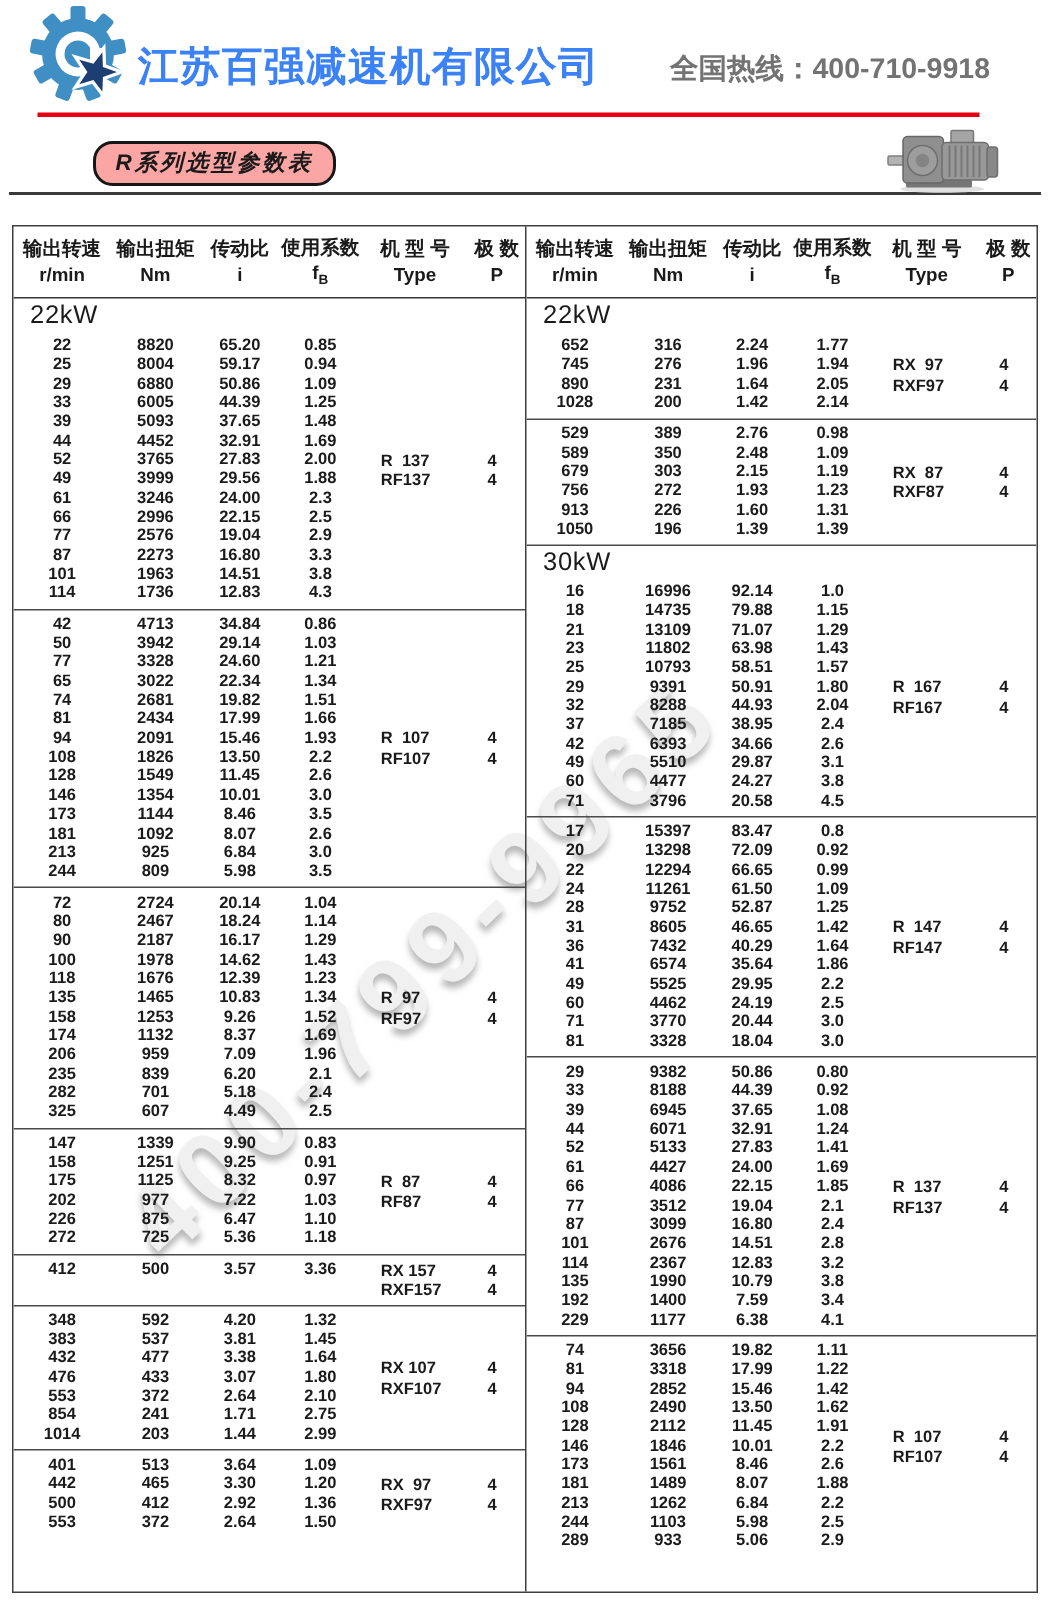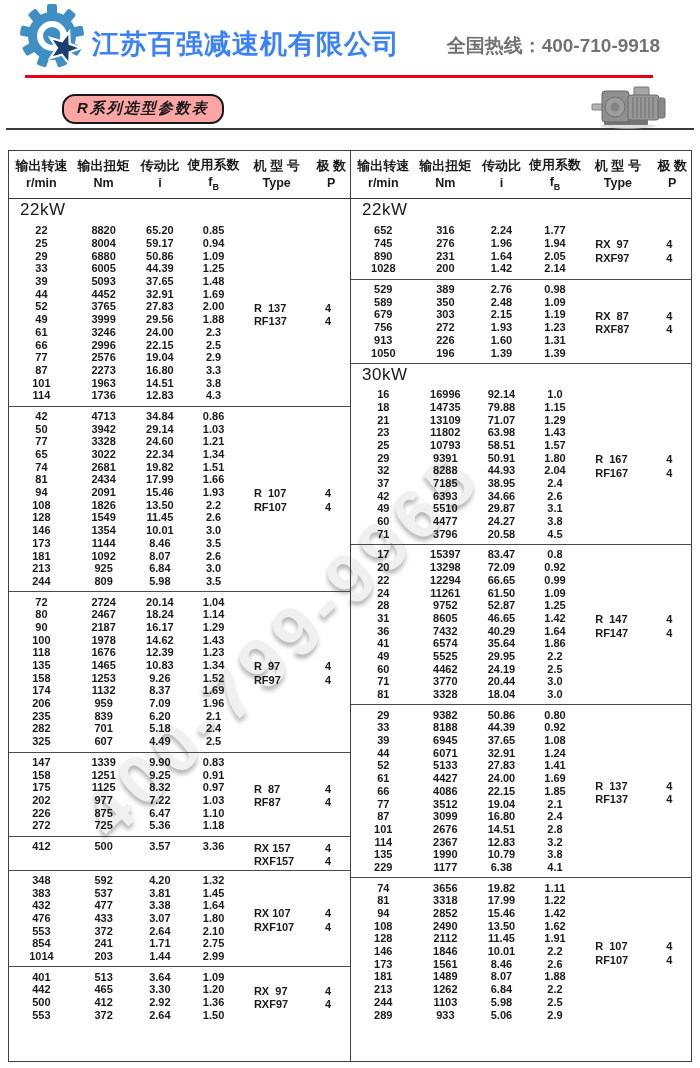--- a/index.html
+++ b/index.html
@@ -943,20 +943,26 @@
             <span class="c">12.83</span>
             <span class="c">3.2</span>
           </div>
           <div class="row">
             <span class="c">135</span>
             <span class="c">1990</span>
             <span class="c">10.79</span>
             <span class="c">3.8</span>
           </div>
           <div class="row">
+            <span class="c">192</span>
+            <span class="c">1400</span>
+            <span class="c">7.59</span>
+            <span class="c">3.4</span>
+          </div>
+          <div class="row">
             <span class="c">229</span>
             <span class="c">1177</span>
             <span class="c">6.38</span>
             <span class="c">4.1</span>
           </div>
           <div class="models">
             <div class="mline">
               <span class="mtype">R  137</span>
               <span class="mp">4</span>
             </div>

